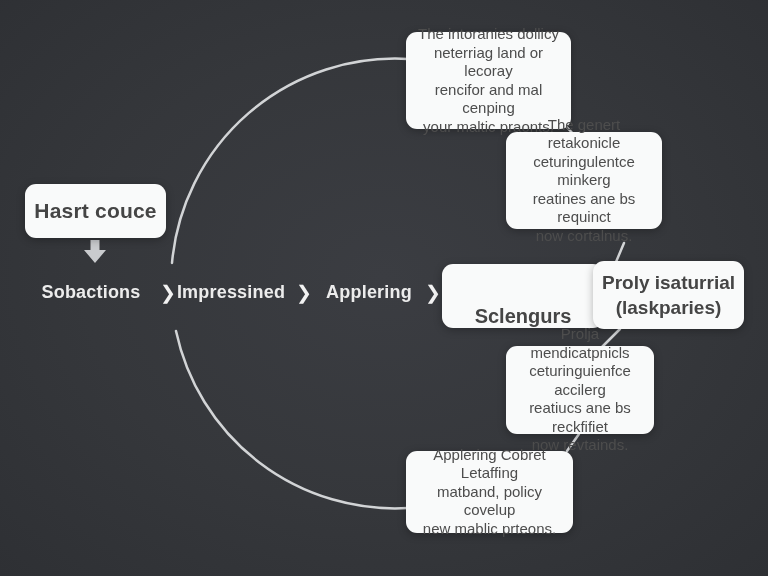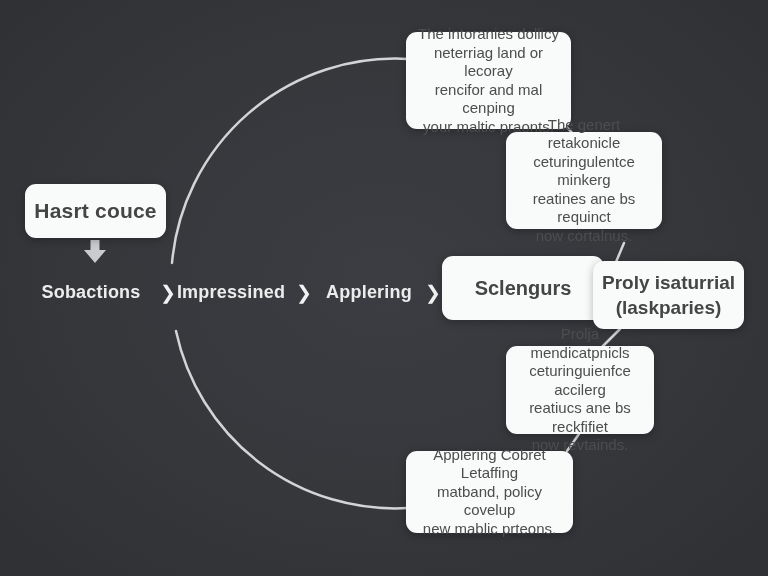--- a/index.html
+++ b/index.html
@@ -15,21 +15,21 @@
   svg.connectors{position:absolute;left:0;top:0;z-index:1;}
   .node,.note{
     position:absolute;z-index:2;
     background:#f9fafa;border-radius:11px;
     box-shadow:0 2px 8px rgba(0,0,0,0.28);
     display:flex;align-items:center;justify-content:center;
     text-align:center;color:#454545;
   }
   .node{font-weight:600;}
   .node-source{left:25px;top:184px;width:141px;height:54px;font-size:21px;letter-spacing:0.2px;}
-  .node-sclengurs{left:442px;top:256px;width:162px;height:64px;font-size:20px;}
+  .node-sclengurs{left:442px;top:264px;width:162px;height:64px;font-size:20px;align-items:flex-end;}
   .node-proly{left:593px;top:261px;width:151px;height:68px;font-size:19px;line-height:25px;white-space:pre-line;}
   .note{font-size:15px;line-height:18.5px;white-space:pre-line;color:#4d4d4d;padding:6px;box-sizing:border-box;}
   .note-top{left:406px;top:32px;width:165px;height:97px;}
   .note-right-upper{left:506px;top:132px;width:156px;height:97px;}
   .note-right-lower{left:506px;top:346px;width:148px;height:88px;}
   .note-bottom{left:406px;top:451px;width:167px;height:82px;}
   .flow-label{
     position:absolute;z-index:2;color:#ececec;font-size:18px;font-weight:600;
     transform:translate(-50%,-50%);white-space:nowrap;letter-spacing:0.2px;
   }

